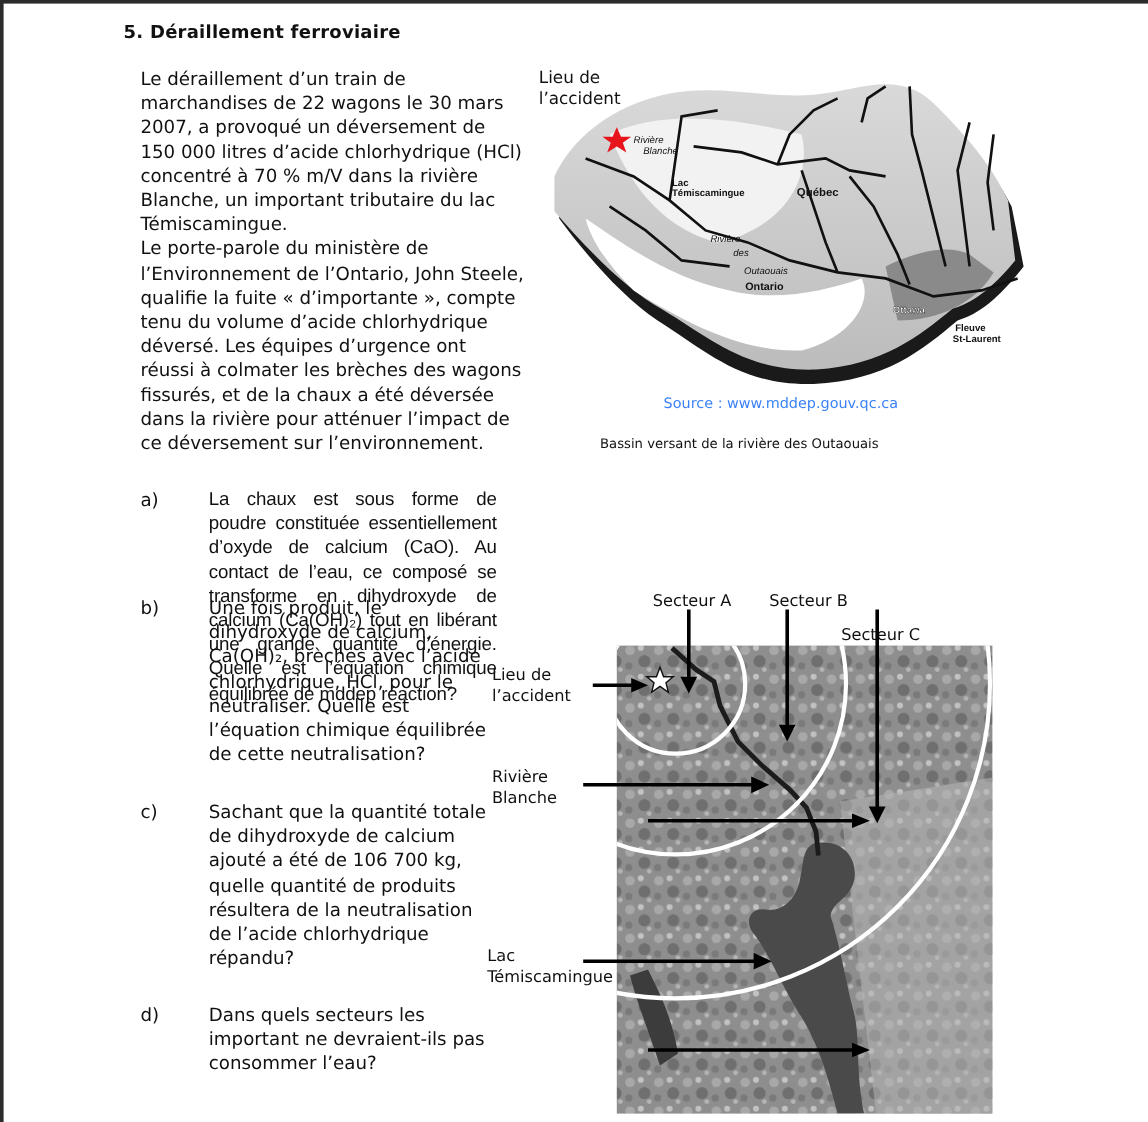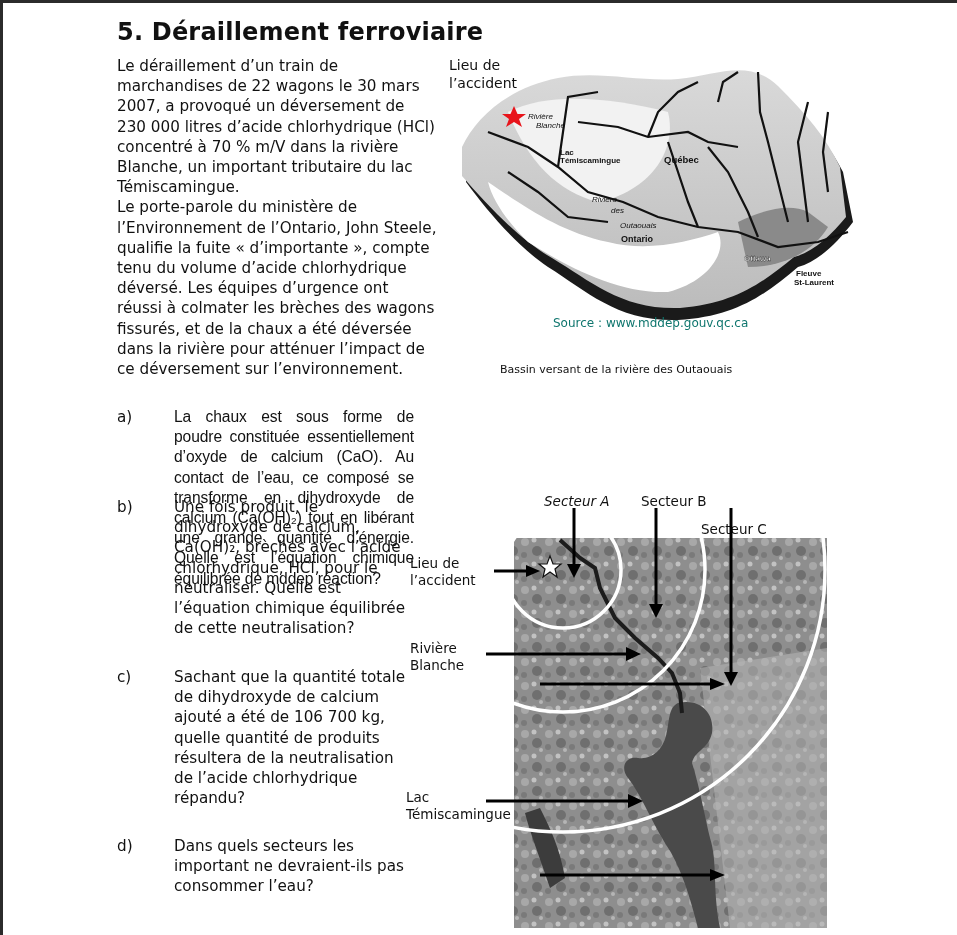--- a/index.html
+++ b/index.html
@@ -7,33 +7,33 @@
     width: 957px; height: 935px; overflow: hidden;
     background: #ffffff;
     font-family: "DejaVu Sans", sans-serif;
     color: #111;
     position: relative;
   }
   .frame-top { position: absolute; left: 0; top: 0; width: 957px; height: 3px; background: #2b2b2b; }
   .frame-left { position: absolute; left: 0; top: 0; width: 3px; height: 935px; background: #2b2b2b; }
 
   .title {
-    position: absolute; left: 117px; top: 18px;
-    font-size: 24px; font-weight: bold; letter-spacing: 0.2px; margin: 0; text-align: center;
+    position: absolute; left: 103px; top: 18px;
+    font-size: 15px; font-weight: bold; letter-spacing: 0.2px; margin: 0; text-align: center;
   }
   .intro {
     position: absolute; left: 117px; top: 56px; width: 320px;
     font-size: 15.2px; line-height: 20.2px; margin: 0;
   }
   .intro p { margin: 0; }
 
   
   .watershed-map { position: absolute; left: 448px; top: 52px; width: 410px; height: 270px; }
   .map-label-lieu { position: absolute; left: 449px; top: 56px; font-size: 14px; line-height: 18px; }
-  .map-source { position: absolute; left: 553px; top: 316px; font-size: 12px; color: #0f766e; }
+  .map-source { position: absolute; left: 553px; top: 329px; font-size: 12px; color: #3b82f6; }
   .map-caption { position: absolute; left: 500px; top: 363px; font-size: 11px; }
 
   .q { position: absolute; font-size: 15.2px; line-height: 20.2px; }
   .q .letter { position: absolute; left: 0; top: 0; }
   .q .text { position: absolute; left: 57px; top: 0; }
   .q-a { left: 117px; top: 407px; width: 734px; }
   .q-a .text { width: 676px; text-align: justify; font-family: "Liberation Sans Narrow", "Liberation Sans", sans-serif; font-size: 15.6px; letter-spacing: -0.1px; }
   .q-b { left: 117px; top: 497px; width: 290px; }
   .q-c { left: 117px; top: 667px; width: 290px; }
   .q-d { left: 117px; top: 836px; width: 290px; }
@@ -45,21 +45,21 @@
 </style>
 </head>
 <body>
 
 <div class="frame-top"></div>
 <div class="frame-left"></div>
 
 <h1 class="title">5. Déraillement ferroviaire</h1>
 
 <div class="intro">
-  <p>Le déraillement d’un train de marchandises de 22 wagons le 30 mars 2007, a provoqué un déversement de 230 000 litres d’acide chlorhydrique (HCl) concentré à 70 % m/V dans la rivière Blanche, un important tributaire du lac Témiscamingue.</p>
+  <p>Le déraillement d’un train de marchandises de 22 wagons le 30 mars 2007, a provoqué un déversement de 150 000 litres d’acide chlorhydrique (HCl) concentré à 70 % m/V dans la rivière Blanche, un important tributaire du lac Témiscamingue.</p>
   <p>Le porte-parole du ministère de l’Environnement de l’Ontario, John Steele, qualifie la fuite « d’importante », compte tenu du volume d’acide chlorhydrique déversé. Les équipes d’urgence ont réussi à colmater les brèches des wagons fissurés, et de la chaux a été déversée dans la rivière pour atténuer l’impact de ce déversement sur l’environnement.</p>
 </div>
 
 <div class="map-label-lieu">
   <div>Lieu de</div>
   <div>l’accident</div>
 </div>
 
 <svg class="watershed-map" viewBox="0 0 410 270" xmlns="http://www.w3.org/2000/svg">
   <defs>
@@ -124,21 +124,21 @@
 <div class="q q-c">
   <span class="letter">c)</span>
   <span class="text">Sachant que la quantité totale de dihydroxyde de calcium ajouté a été de 106 700 kg, quelle quantité de produits résultera de la neutralisation de l’acide chlorhydrique répandu?</span>
 </div>
 <div class="q q-d">
   <span class="letter">d)</span>
   <span class="text">Dans quels secteurs les important ne devraient-ils pas consommer l’eau?</span>
 </div>
 
 <div class="sat-wrap">
-  <div class="sector-label" style="left:144px; top:5px;font-style:italic;">Secteur A</div>
+  <div class="sector-label" style="left:144px; top:5px;">Secteur A</div>
   <div class="sector-label" style="left:241px; top:5px;">Secteur B</div>
   <div class="sector-label" style="left:301px; top:5px;margin-top:28px;">Secteur C</div>
 
   <div class="sat-label" style="left:10px; top:67px;">
     <div>Lieu de</div>
     <div>l’accident</div>
   </div>
   <div class="sat-label" style="left:10px; top:152px;">
     <div>Rivière</div>
     <div>Blanche</div>

